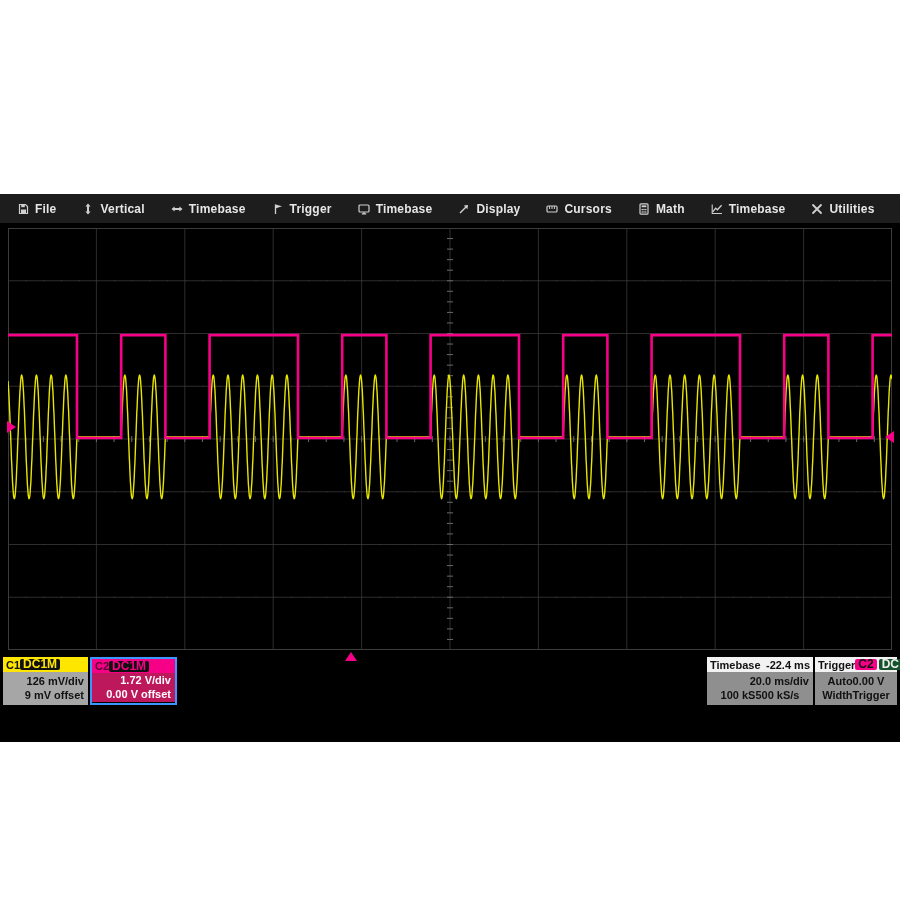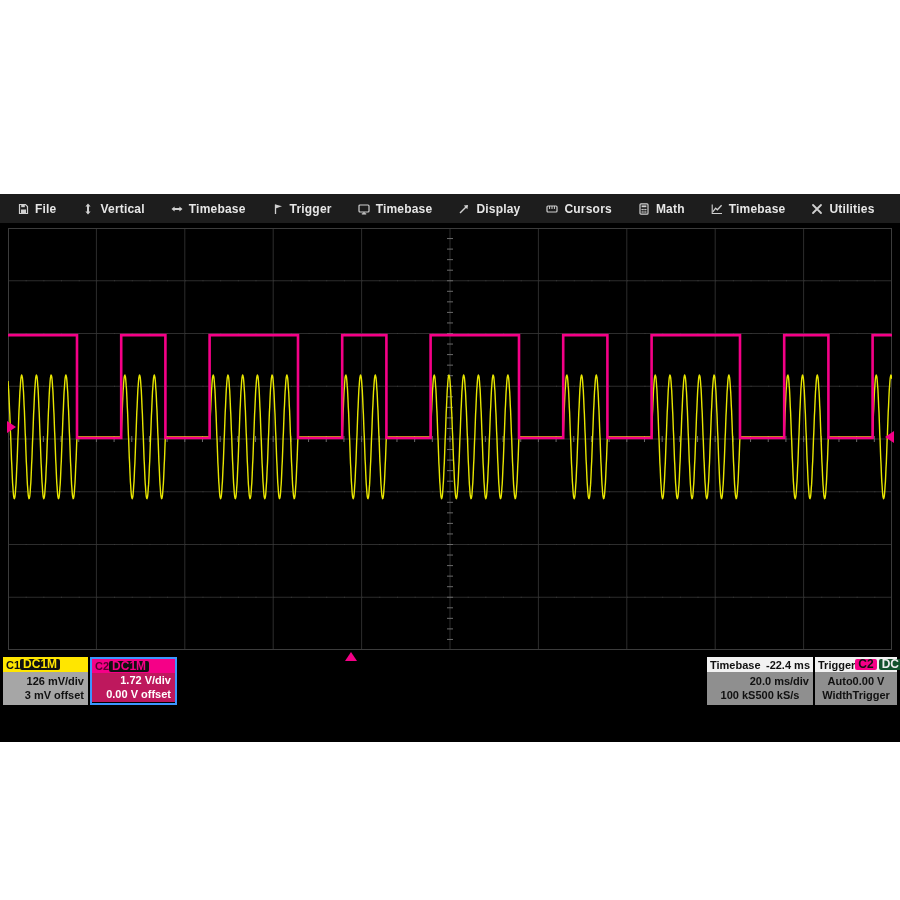--- a/index.html
+++ b/index.html
@@ -170,21 +170,21 @@
       <div class="dbox c1box">
         <div class="hdr">
           <span>C1</span>
           <span class="badge dc1m-c1 only-right">DC1M</span>
         </div>
         <div class="bdy">
           <div class="row">
               <span class="only-right">126 mV/div</span>
             </div>
           <div class="row">
-              <span class="only-right">3 mV offset</span>
+              <span class="only-right">9 mV offset</span>
             </div>
         </div>
       </div>
 
       <div class="dbox c2box">
         <div class="hdr">
           <span>C2</span>
           <span class="badge dc1m-c2 only-right">DC1M</span>
         </div>
         <div class="bdy">

